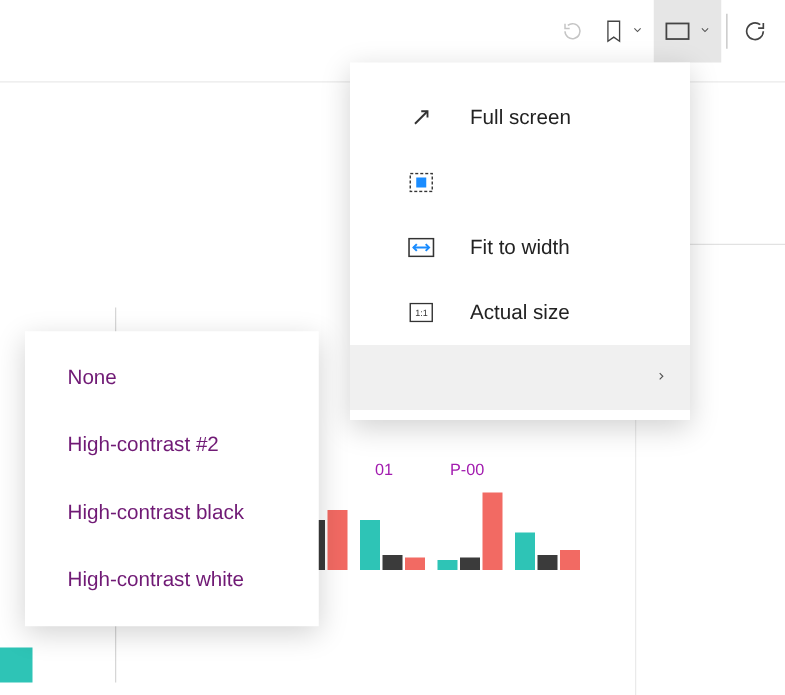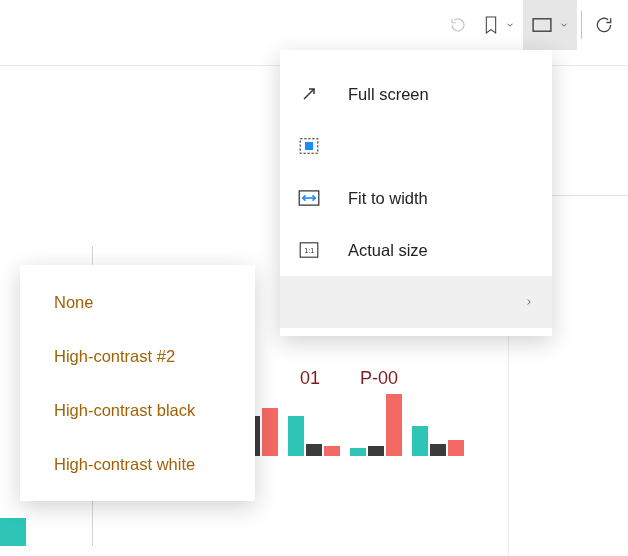--- a/index.html
+++ b/index.html
@@ -88,22 +88,22 @@
     .legend-swatch {
       position: absolute;
       top: 172px;
       left: 340px;
       width: 28px;
       height: 6px;
       background: #2ec4b6;
     }
     .axis-label {
       position: absolute;
-      font-size: 18px;
-      color: #7f1d1d;
+      font-size: 13px;
+      color: #a21caf;
     }
     .chart-base {
       position: absolute;
       bottom: 0; left: 0;
       width: 26px; height: 28px;
       background: #2ec4b6;
     }
     .chart-vline {
       position: absolute;
       bottom: 0; left: 92px;
@@ -131,40 +131,41 @@
       cursor: pointer;
       gap: 28px;
     }
     .menu-item.hover {
       background: #f0f0f0;
     }
     .menu-item .micon {
       width: 22px;
       display: inline-flex;
       justify-content: center;
+      margin-left: 28px;
     }
     .menu-item .spacer { flex: 1; }
 
     
     .submenu {
       position: absolute;
       top: 265px;
       left: 20px;
       width: 235px;
       background: #fff;
       box-shadow: 0 6px 22px rgba(0,0,0,0.18);
       padding: 10px 0;
     }
     .sub-item {
       height: 54px;
       display: flex;
       align-items: center;
       padding: 0 34px;
       font-size: 16.5px;
-      color: #a16207;
+      color: #701a75;
       cursor: pointer;
     }
   </style>
 </head>
 <body>
 
 <div class="canvas">
   <div class="chart">
     <div class="chart-vline"></div>
     <div class="bars">

